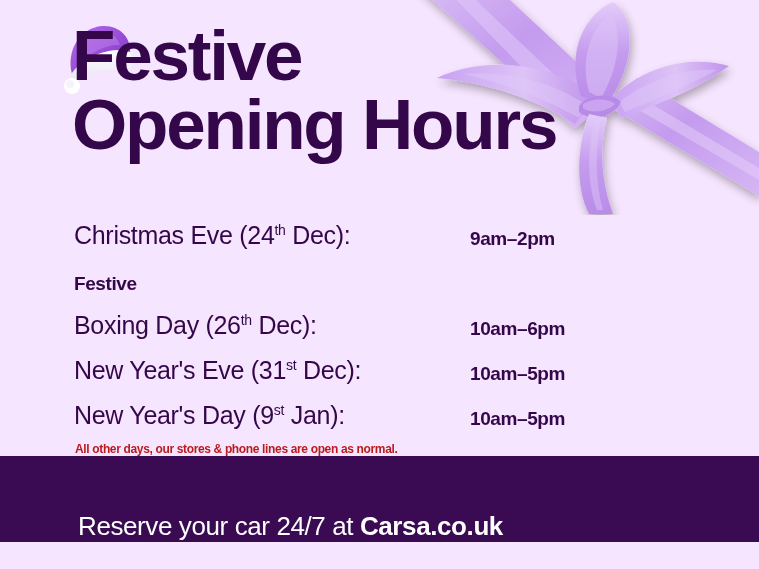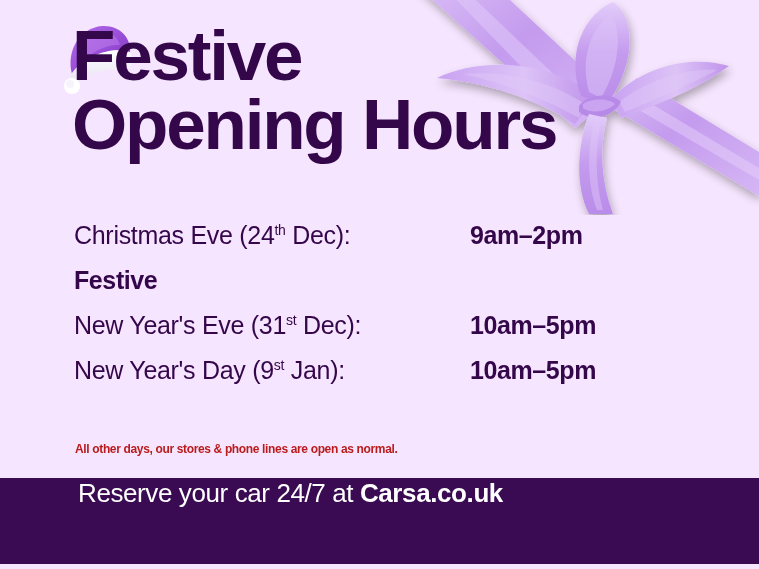--- a/index.html
+++ b/index.html
@@ -82,21 +82,21 @@
     letter-spacing: -0.3px;
     white-space: nowrap;
   }
   .day-label sup {
     font-size: 0.56em;
     vertical-align: super;
     line-height: 0;
   }
   .time-value {
     color: #34064a;
-    font-size: 25px;
+    font-size: 19px;
     font-weight: 700;
     letter-spacing: -0.4px;
     white-space: nowrap;
   }
 
   
   .footnote {
     position: absolute;
     left: 75px;
     top: 442px;
@@ -104,26 +104,26 @@
     font-size: 12px;
     font-weight: 700;
     letter-spacing: -0.35px;
     white-space: nowrap;
   }
 
   
   .footer-bar {
     position: absolute;
     left: 0;
-    top: 478px;
+    top: 456px;
     width: 759px;
     height: 86px;
     background: #3a0b52;
     display: flex;
-    align-items: flex-start;
+    align-items: flex-end;
   }
   .footer-text {
     margin-left: 78px;
     color: #ffffff;
     font-size: 26px;
     font-weight: 400;
     letter-spacing: -0.4px;
     white-space: nowrap;
   }
   .footer-text .brand {
@@ -226,20 +226,24 @@
 
     <div class="hours-row">
       <div class="day-label"><span>Christmas Eve (24</span><sup>th</sup><span> Dec):</span></div>
       <div class="time-value">9am–2pm</div>
     </div>
 
     <div class="hours-row">
       <div class="time-value">Festive</div>
     </div>
 
+    <div class="hours-row">
+      <div class="day-label"><span>Boxing Day (26</span><sup>th</sup><span> Dec):</span></div>
+      <div class="time-value">10am–6pm</div>
+    </div>
 
     <div class="hours-row">
       <div class="day-label"><span>New Year's Eve (31</span><sup>st</sup><span> Dec):</span></div>
       <div class="time-value">10am–5pm</div>
     </div>
 
     <div class="hours-row">
       <div class="day-label"><span>New Year's Day (9</span><sup>st</sup><span> Jan):</span></div>
       <div class="time-value">10am–5pm</div>
     </div>

